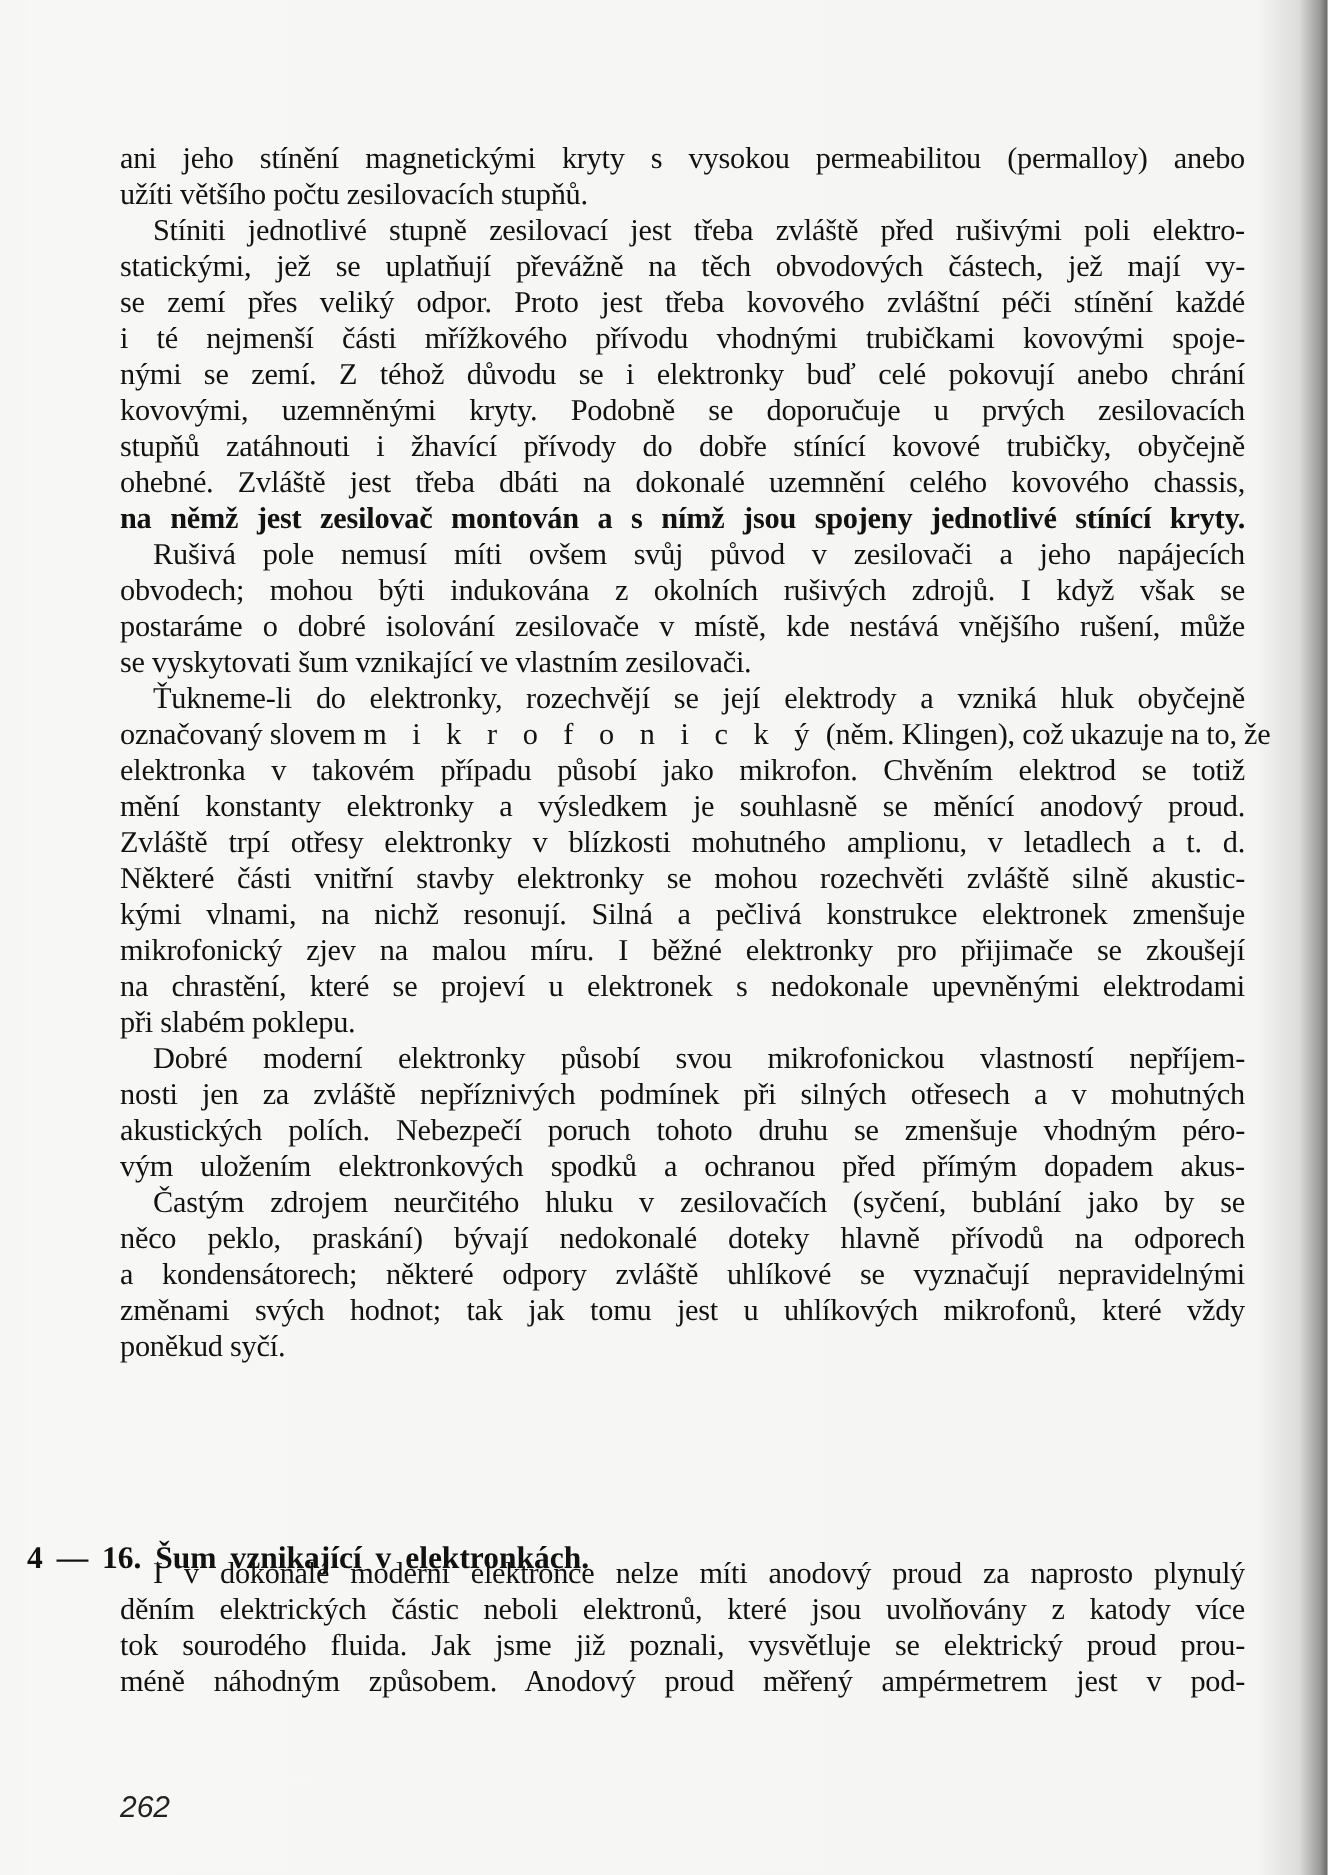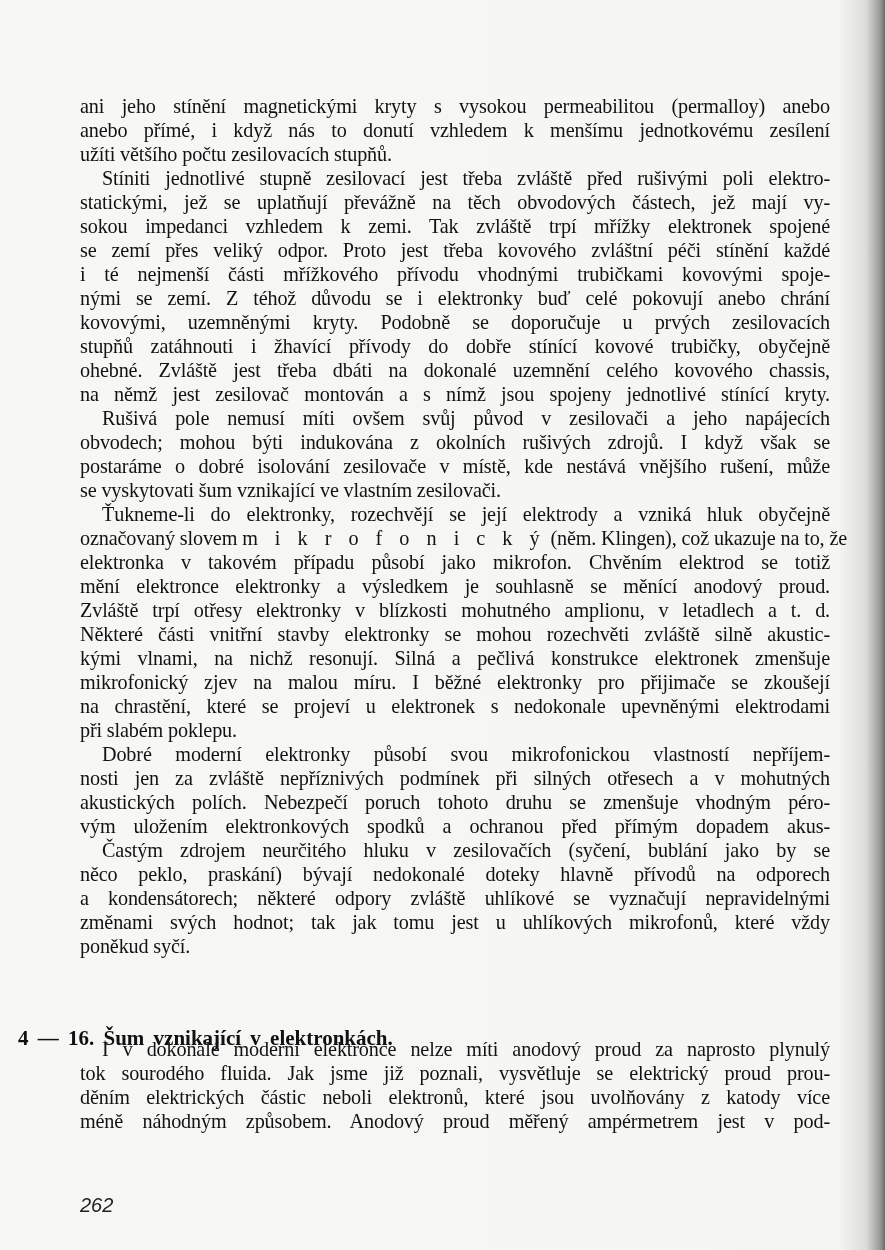--- a/index.html
+++ b/index.html
@@ -37,49 +37,47 @@
 </style>
 </head>
 <body>
 
 <div class="page">
 
   <div class="text-block" style="top:94px;">
 
     <p class="para">
       <span class="line">ani jeho stínění magnetickými kryty s vysokou permeabilitou (permalloy) anebo</span>
-      <span class="line">anebo přímé, i když nás to donutí vzhledem k menšímu jednotkovému zesílení</span>
       <span class="line last">užíti většího počtu zesilovacích stupňů.</span>
     </p>
 
     <p class="para">
       <span class="line indent">Stíniti jednotlivé stupně zesilovací jest třeba zvláště před rušivými poli elektro-</span>
       <span class="line">statickými, jež se uplatňují převážně na těch obvodových částech, jež mají vy-</span>
-      <span class="line">sokou impedanci vzhledem k zemi. Tak zvláště trpí mřížky elektronek spojené</span>
       <span class="line">se zemí přes veliký odpor. Proto jest třeba kovového zvláštní péči stínění každé</span>
       <span class="line">i té nejmenší části mřížkového přívodu vhodnými trubičkami kovovými spoje-</span>
       <span class="line">nými se zemí. Z téhož důvodu se i elektronky buď celé pokovují anebo chrání</span>
       <span class="line">kovovými, uzemněnými kryty. Podobně se doporučuje u prvých zesilovacích</span>
       <span class="line">stupňů zatáhnouti i žhavící přívody do dobře stínící kovové trubičky, obyčejně</span>
       <span class="line">ohebné. Zvláště jest třeba dbáti na dokonalé uzemnění celého kovového chassis,</span>
-      <span class="line last" style="text-align-last: justify;">na němž jest zesilovač montován a s nímž jsou spojeny jednotlivé stínící kryty.</span>
+      <span class="line last" style="text-align-last: justify; font-weight: bold;">na němž jest zesilovač montován a s nímž jsou spojeny jednotlivé stínící kryty.</span>
     </p>
 
     <p class="para">
       <span class="line indent">Rušivá pole nemusí míti ovšem svůj původ v zesilovači a jeho napájecích</span>
       <span class="line">obvodech; mohou býti indukována z okolních rušivých zdrojů. I když však se</span>
       <span class="line">postaráme o dobré isolování zesilovače v místě, kde nestává vnějšího rušení, může</span>
       <span class="line last">se vyskytovati šum vznikající ve vlastním zesilovači.</span>
     </p>
 
     <p class="para">
       <span class="line indent">Ťukneme-li do elektronky, rozechvějí se její elektrody a vzniká hluk obyčejně</span>
       <span class="line"><span>označovaný slovem </span><span class="spaced">m i k r o f o n i c k ý</span><span> (něm. Klingen), což ukazuje na to, že</span></span>
       <span class="line">elektronka v takovém případu působí jako mikrofon. Chvěním elektrod se totiž</span>
-      <span class="line">mění elektronce elektronky a výsledkem je souhlasně se měnící anodový proud.</span>
+      <span class="line">mění konstanty elektronky a výsledkem je souhlasně se měnící anodový proud.</span>
       <span class="line">Zvláště trpí otřesy elektronky v blízkosti mohutného amplionu, v letadlech a t. d.</span>
       <span class="line">Některé části vnitřní stavby elektronky se mohou rozechvěti zvláště silně akustic-</span>
       <span class="line">kými vlnami, na nichž resonují. Silná a pečlivá konstrukce elektronek zmenšuje</span>
       <span class="line">mikrofonický zjev na malou míru. I běžné elektronky pro přijimače se zkoušejí</span>
       <span class="line">na chrastění, které se projeví u elektronek s nedokonale upevněnými elektrodami</span>
       <span class="line last">při slabém poklepu.</span>
     </p>
 
     <p class="para">
       <span class="line indent">Dobré moderní elektronky působí svou mikrofonickou vlastností nepříjem-</span>
@@ -95,20 +93,20 @@
       <span class="line">změnami svých hodnot; tak jak tomu jest u uhlíkových mikrofonů, které vždy</span>
       <span class="line last">poněkud syčí.</span>
     </p>
   </div>
 
   <div class="heading">4 — 16. Šum vznikající v elektronkách.</div>
 
   <div class="text-block" style="top:1037px;">
     <p class="para">
       <span class="line indent">I v dokonalé moderní elektronce nelze míti anodový proud za naprosto plynulý</span>
+      <span class="line">děním elektrických částic neboli elektronů, které jsou uvolňovány z katody více</span>
       <span class="line">tok sourodého fluida. Jak jsme již poznali, vysvětluje se elektrický proud prou-</span>
-      <span class="line">děním elektrických částic neboli elektronů, které jsou uvolňovány z katody více</span>
       <span class="line" style="text-align-last: justify;">méně náhodným způsobem. Anodový proud měřený ampérmetrem jest v pod-</span>
     </p>
   </div>
 
   <div class="page-number">262</div>
 </div>
 
 </body></html>

